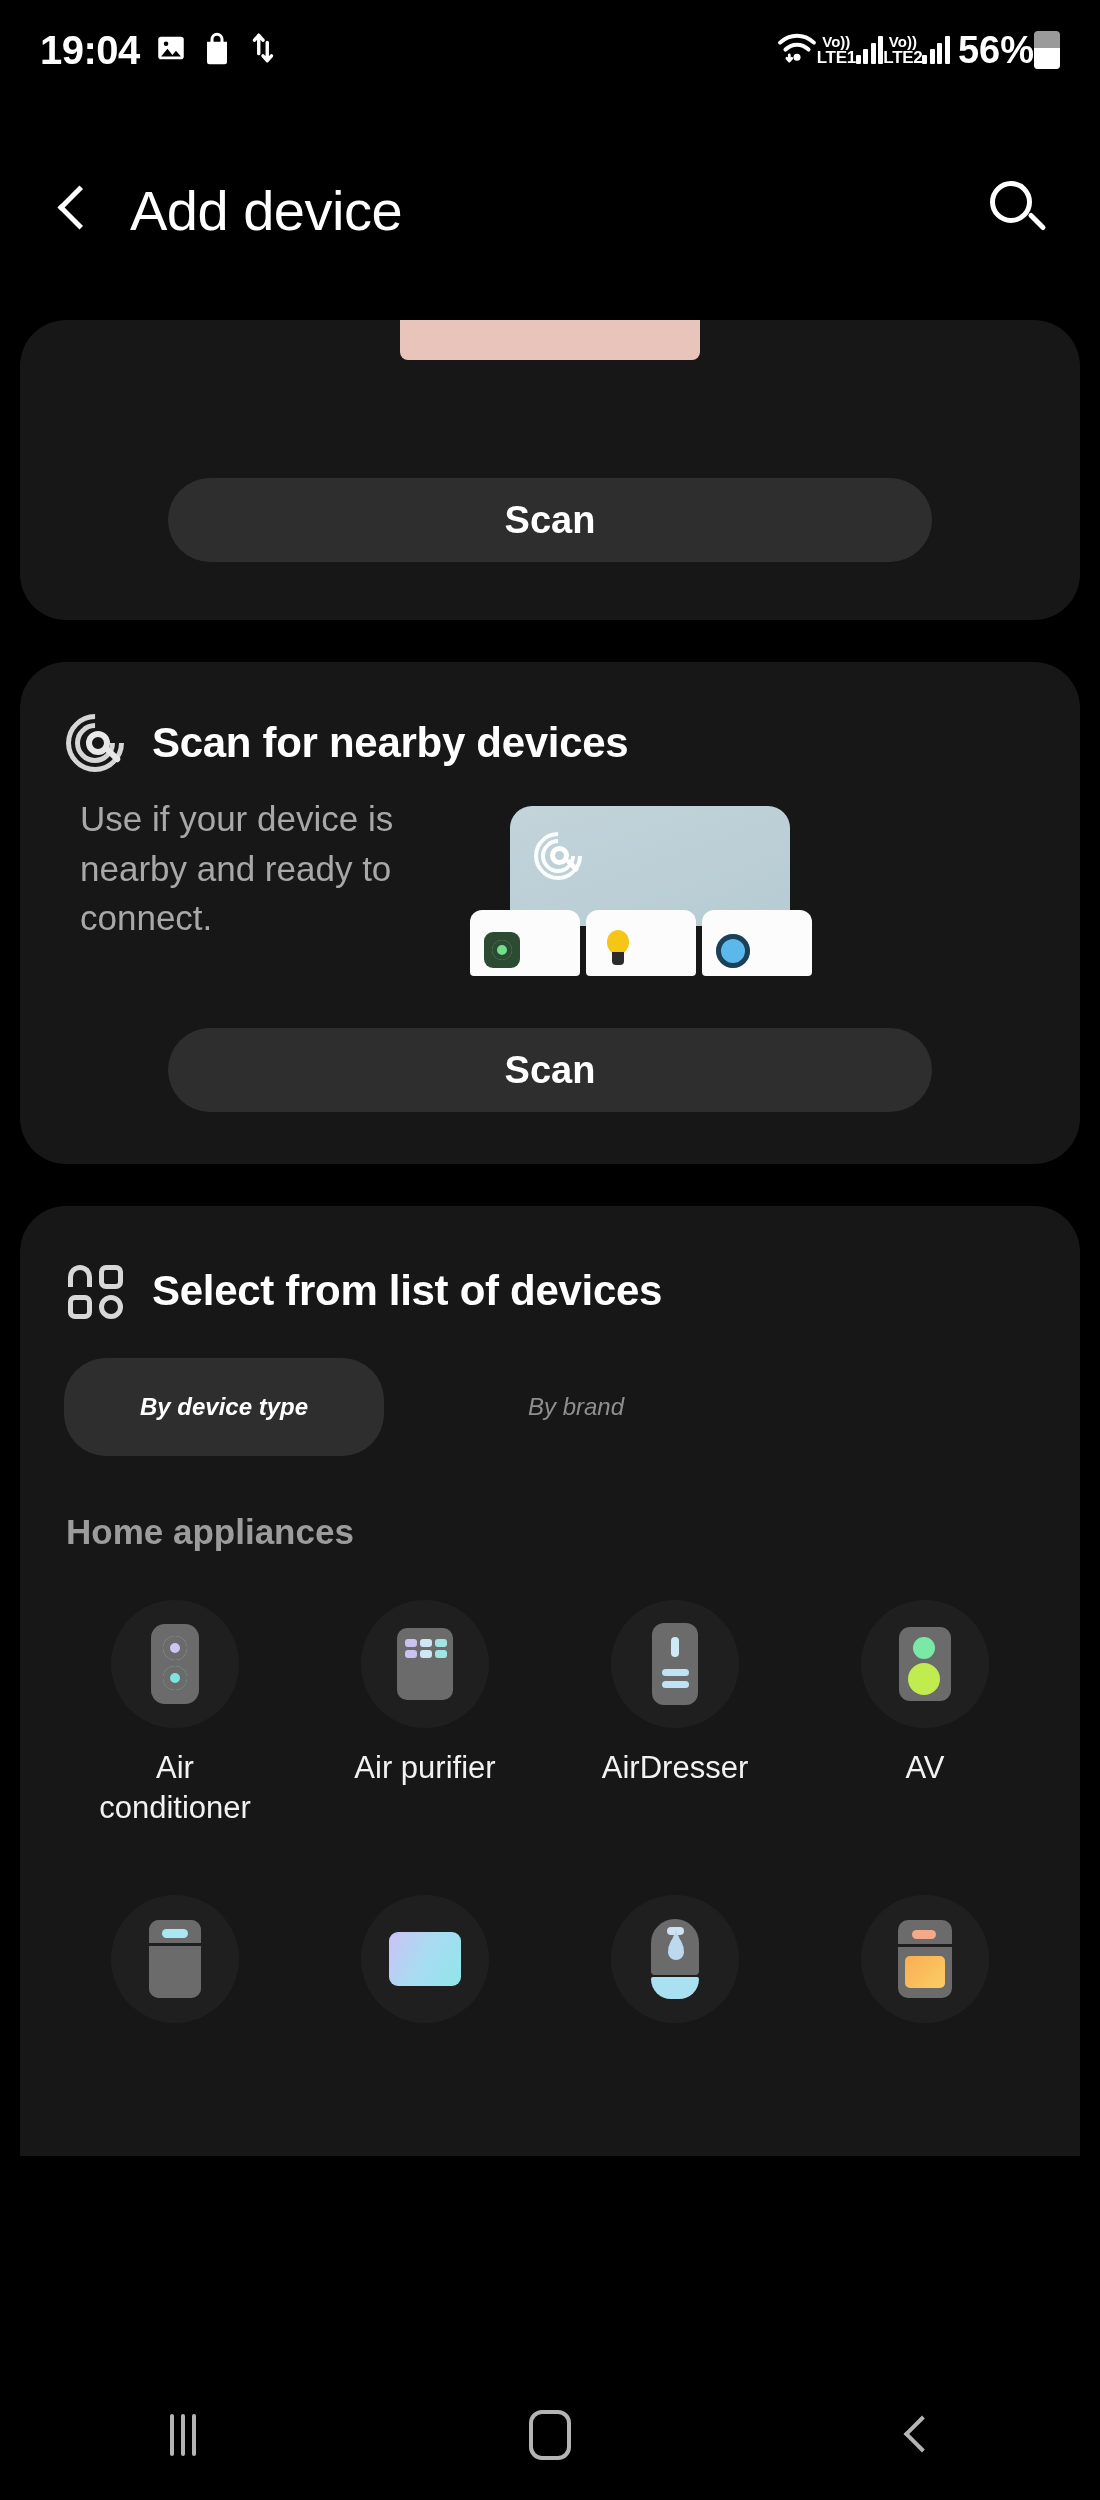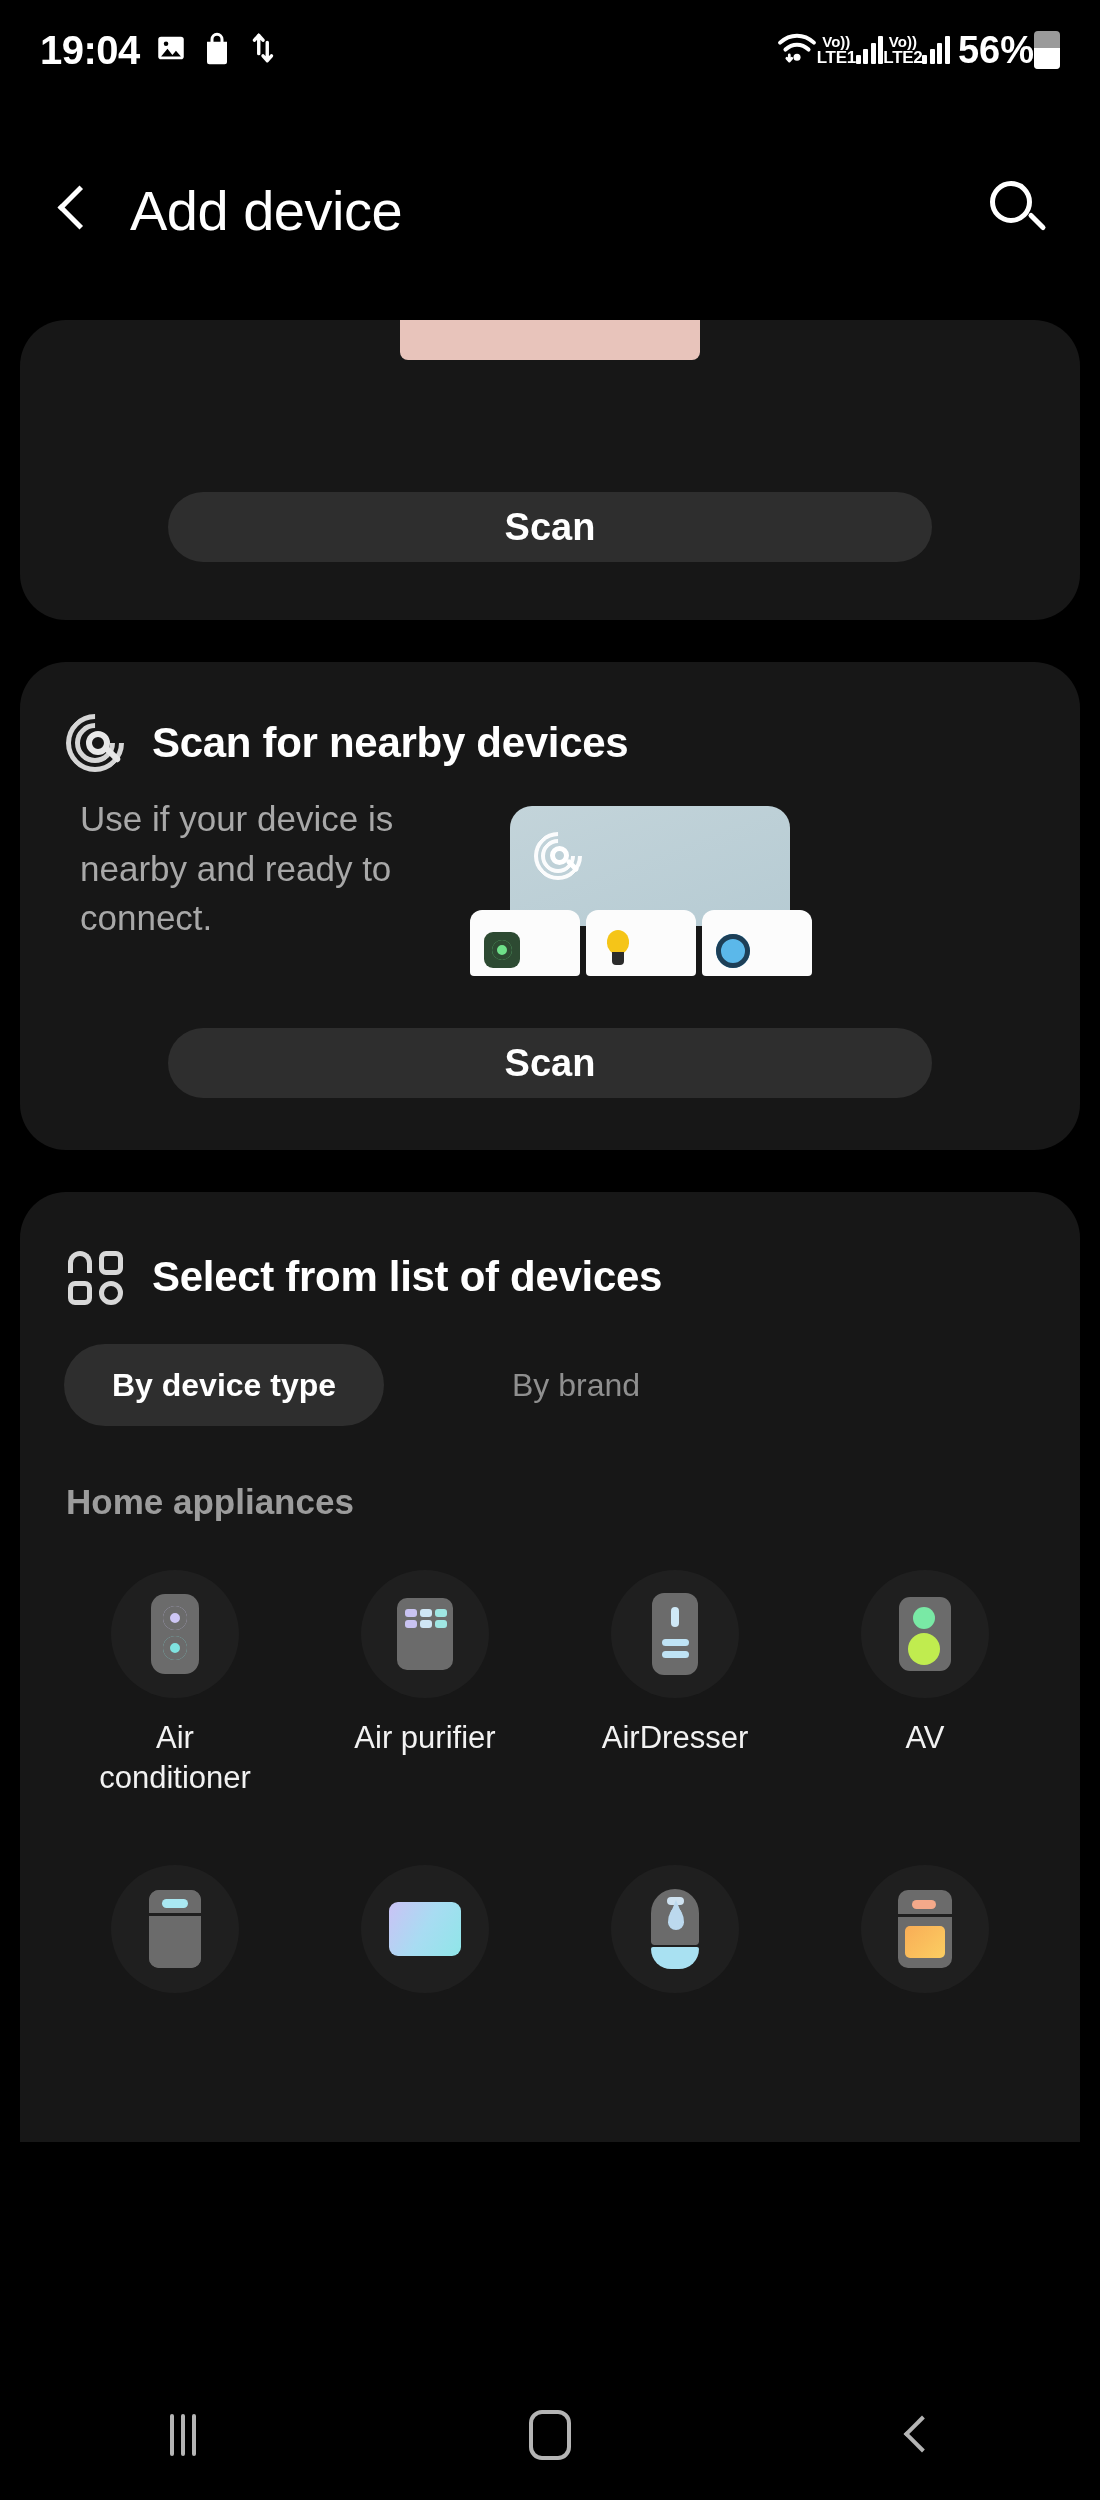--- a/index.html
+++ b/index.html
@@ -72,21 +72,21 @@
     position:absolute; top:-120px; left:50%; transform:translateX(-50%);
     width:300px; height:180px;
   }
   .qr-phone {
     position:absolute; left:50%; transform:translateX(-50%);
     top:0; width:300px; height:160px; background:#e8c4bb; border-radius:8px;
   }
 
   .scan-btn {
     display:flex; align-items:center; justify-content:center;
-    height:70px; margin:0 148px; background:#2e2e2e; border-radius:50px;
+    height:84px; margin:0 148px; background:#2e2e2e; border-radius:50px;
     color:#fff; font-size:38px; font-weight:700; cursor:pointer;
   }
 
   
   .card-nearby { padding:52px 0 52px; }
   .nb-head { display:flex; align-items:center; padding:0 0 0 46px; }
   .radar-icon { width:58px; height:58px; position:relative; flex:0 0 auto; }
   .radar-icon .ring {
     position:absolute; border:5px solid #d6d6d6; border-radius:50%;
     border-right-color:transparent; transform:rotate(-45deg);
@@ -154,22 +154,22 @@
   .grid-icon { width:58px; height:58px; position:relative; flex:0 0 auto; }
   .grid-icon .g { position:absolute; border:5px solid #d8d8d8; }
   .grid-icon .g1 { left:2px;  top:3px;  width:24px; height:22px; border-radius:12px 12px 0 0; border-bottom:none; }
   .grid-icon .g2 { right:1px; top:3px;  width:24px; height:24px; border-radius:7px; }
   .grid-icon .g3 { left:2px;  bottom:1px;width:24px; height:24px; border-radius:7px; }
   .grid-icon .g4 { right:1px; bottom:1px;width:24px; height:24px; border-radius:50%; }
   .sl-title { color:#fff; font-size:42px; font-weight:700; margin-left:28px; letter-spacing:-0.3px; }
 
   .tabs { display:flex; align-items:center; margin-top:38px; padding:0 44px; }
   .tab {
-    height:82px; display:flex; align-items:center; justify-content:center;
-    font-size:32px; font-weight:700; cursor:pointer; border-radius:42px; padding:0 40px;
+    height:98px; display:flex; align-items:center; justify-content:center;
+    font-size:24px; font-weight:700; cursor:pointer; border-radius:42px; padding:0 40px;font-style:italic;
   }
   .tab.active { background:#2e2e2e; color:#fff; min-width:320px; }
   .tab.inactive { color:#8f8f8f; font-weight:400; margin-left:52px; min-width:280px; }
 
   .cat-label { color:#9c9c9c; font-size:35px; font-weight:700; padding:56px 0 0 46px; }
 
   .dev-grid { display:grid; grid-template-columns:repeat(4,1fr); padding:48px 30px 0; row-gap:4px; }
   .dev-cell { display:flex; flex-direction:column; align-items:center; cursor:pointer; }
   .dev-circle {
     width:128px; height:128px; border-radius:50%; background:#1f1f1f;

